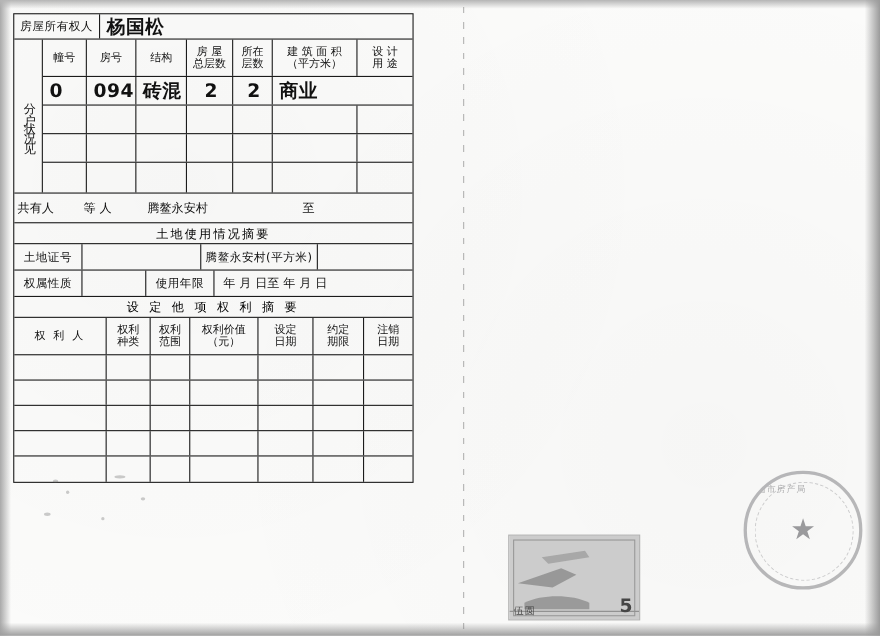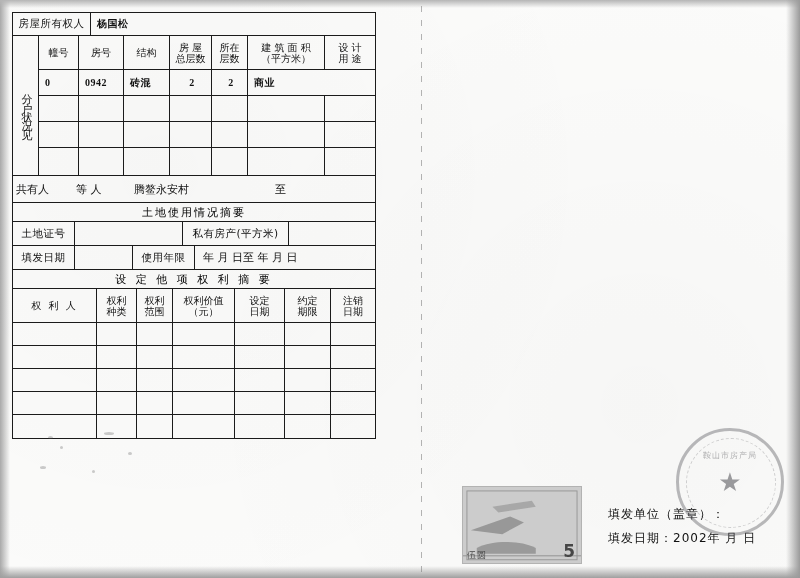--- a/index.html
+++ b/index.html
@@ -89,24 +89,23 @@
     font-family: "DejaVu Sans", sans-serif;
   }
   .cell:last-child { border-right: none; }
   .lbl {
     font-size: 10.5px;
     letter-spacing: 0.5px;
     justify-content: center;
   }
   .val {
     font-weight: bold;
-    font-size: 10px;
+    font-size: 17px;
     padding-left: 6px;
     letter-spacing: 0.5px;
-    font-family: Liberation Serif, serif;
   }
   .h24 { height: 23px; }
 
   
   .thead .cell {
     flex-direction: column;
     justify-content: center;
     line-height: 11px;
     font-size: 10px;
     text-align: center;
@@ -198,26 +197,25 @@
     position: absolute;
     left: 50%; top: 50%;
     width: 88px; height: 88px;
     margin: -44px 0 0 -44px;
     border-radius: 50%;
     border: 1px dashed rgba(90,90,95,0.35);
   }
   .seal-text {
     position: absolute;
     width: 100%;
-    text-align: center;
+    text-align: left;
     top: 8px;
     font-size: 8px;
     color: rgba(80,80,85,0.6);
     letter-spacing: 1px;
-    margin-top: 11px;
   }
   .stamp {
     position: absolute;
     left: 462px;
     top: 486px;
     width: 120px;
     height: 78px;
     background: rgba(190,190,190,0.45);
     border: 1px solid rgba(120,120,120,0.5);
     box-sizing: border-box;
@@ -346,26 +344,26 @@
       <div class="cell" style="width:58px;border-right:none;font-size:11px">等  人</div>
       <div class="cell" style="width:100px;border-right:none;font-size:11px">腾鳌永安村</div>
       <div class="cell" style="width:144px;border-right:none;font-size:11px;padding-left:44px">至</div>
     </div>
 
     <div class="bandtitle">土地使用情况摘要</div>
 
     <div class="row h24" style="height:24px">
       <div class="cell lbl" style="width:62px">土地证号</div>
       <div class="cell" style="width:108px"></div>
-      <div class="cell lbl" style="width:106px">私有房产(平方米)</div>
+      <div class="cell lbl" style="width:106px">腾鳌永安村(平方米)</div>
       <div class="cell" style="width:86px;border-right:none"></div>
     </div>
 
     <div class="row h24" style="height:24px">
-      <div class="cell lbl" style="width:62px">填发日期</div>
+      <div class="cell lbl" style="width:62px">权属性质</div>
       <div class="cell" style="width:58px"></div>
       <div class="cell lbl" style="width:62px">使用年限</div>
       <div class="cell" style="width:180px;border-right:none;font-size:11px;padding-left:8px">年  月  日至     年  月  日</div>
     </div>
 
     <div class="bandtitle" style="letter-spacing:3px">设 定 他 项 权 利 摘 要</div>
 
     <div class="row thead" style="height:34px">
       <div class="cell" style="width:84px;letter-spacing:2px">
           <span>权  利  人</span>
@@ -437,26 +435,20 @@
       <div class="cell" style="width:40px"></div>
       <div class="cell" style="width:36px"></div>
       <div class="cell" style="width:62px"></div>
       <div class="cell" style="width:50px"></div>
       <div class="cell" style="width:46px"></div>
       <div class="cell" style="width:44px;border-right:none"></div>
     </div>
   </div>
 
 
-  <div class="issue-block">
-    <div>填发单位（盖章）：</div>
-    <div>
-      <span>填发日期：</span><span>2002</span><span>年   月   日</span>
-    </div>
-  </div>
 
   <div class="seal">
     <div class="arc"></div>
     <div class="seal-text">鞍山市房产局</div>
     <div class="star">★</div>
   </div>
 
   <div class="stamp">
     <svg class="sv" viewBox="0 0 120 78" preserveAspectRatio="none">
       <rect x="0" y="0" width="120" height="78" fill="#c8c8c8"></rect>

